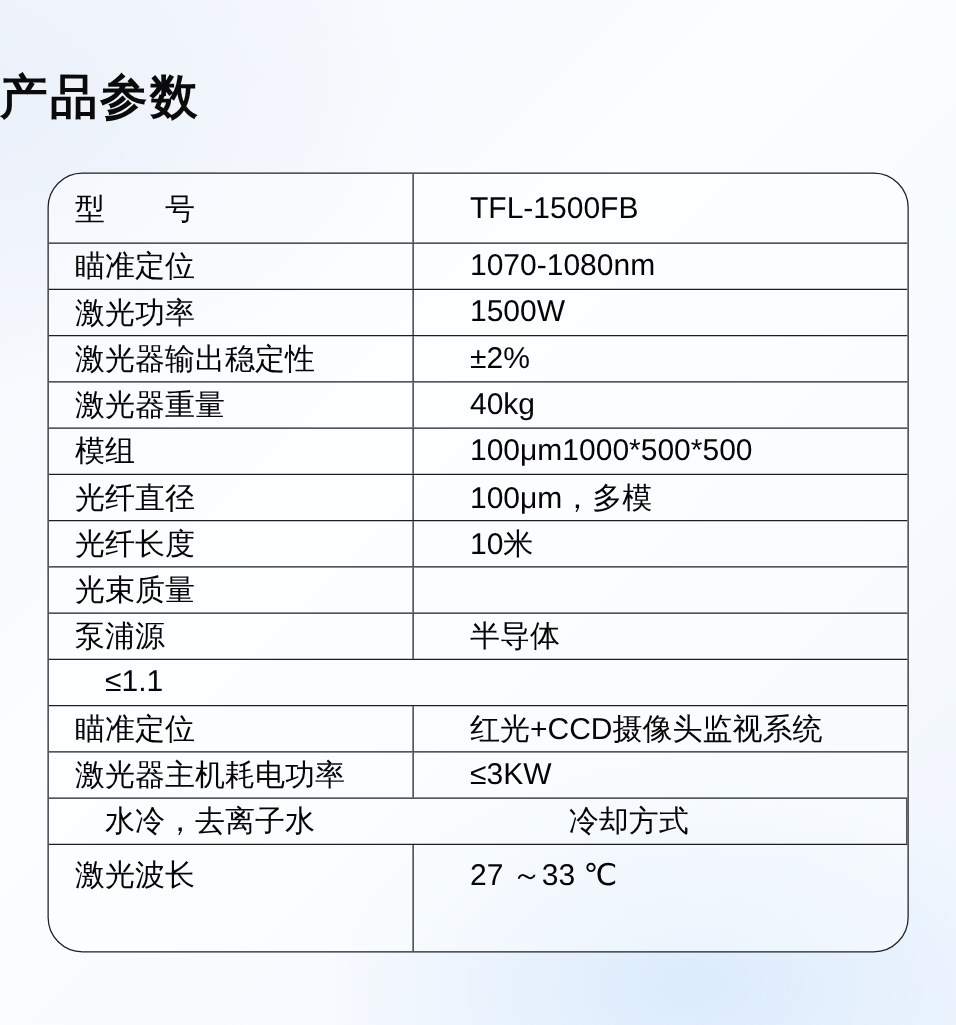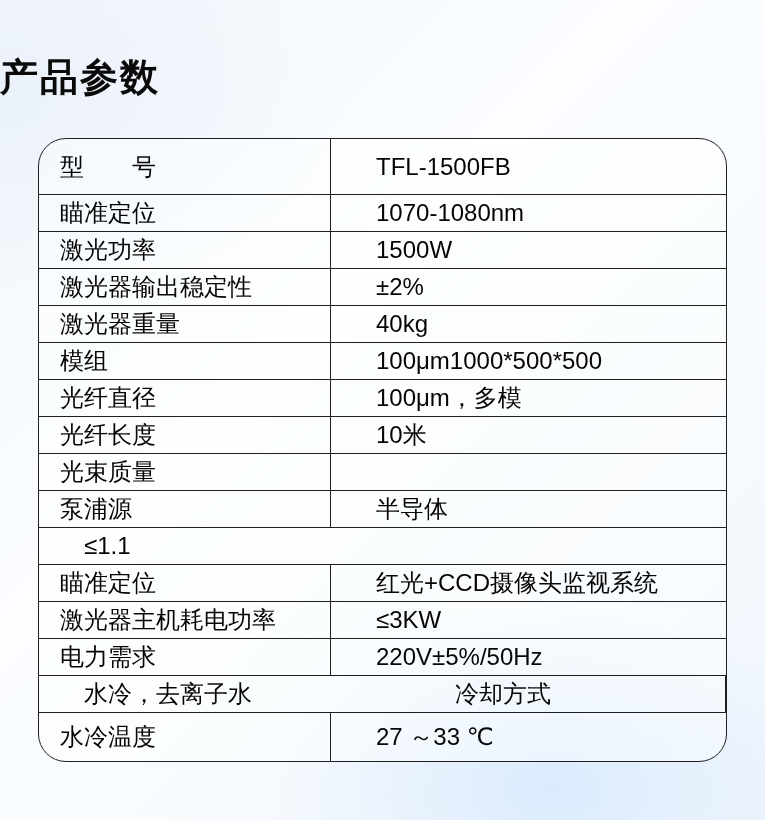--- a/index.html
+++ b/index.html
@@ -128,24 +128,20 @@
     </div>
     <div class="spec-row">
       <div class="cell label">瞄准定位</div>
       <div class="cell value">红光+CCD摄像头监视系统</div>
     </div>
     <div class="spec-row">
       <div class="cell label">激光器主机耗电功率</div>
       <div class="cell value">≤3KW</div>
     </div>
     <div class="spec-row">
-      <div class="cell label">电力需求</div>
-      <div class="cell value">220V±5%/50Hz</div>
-    </div>
-    <div class="spec-row">
       <div class="cell value">水冷，去离子水</div>
       <div class="cell label">冷却方式</div>
     </div>
     <div class="spec-row last">
-      <div class="cell label">水冷温度</div>
+      <div class="cell label">激光波长</div>
       <div class="cell value">27 ～33 ℃</div>
     </div>
   </div>
 
 </body></html>

